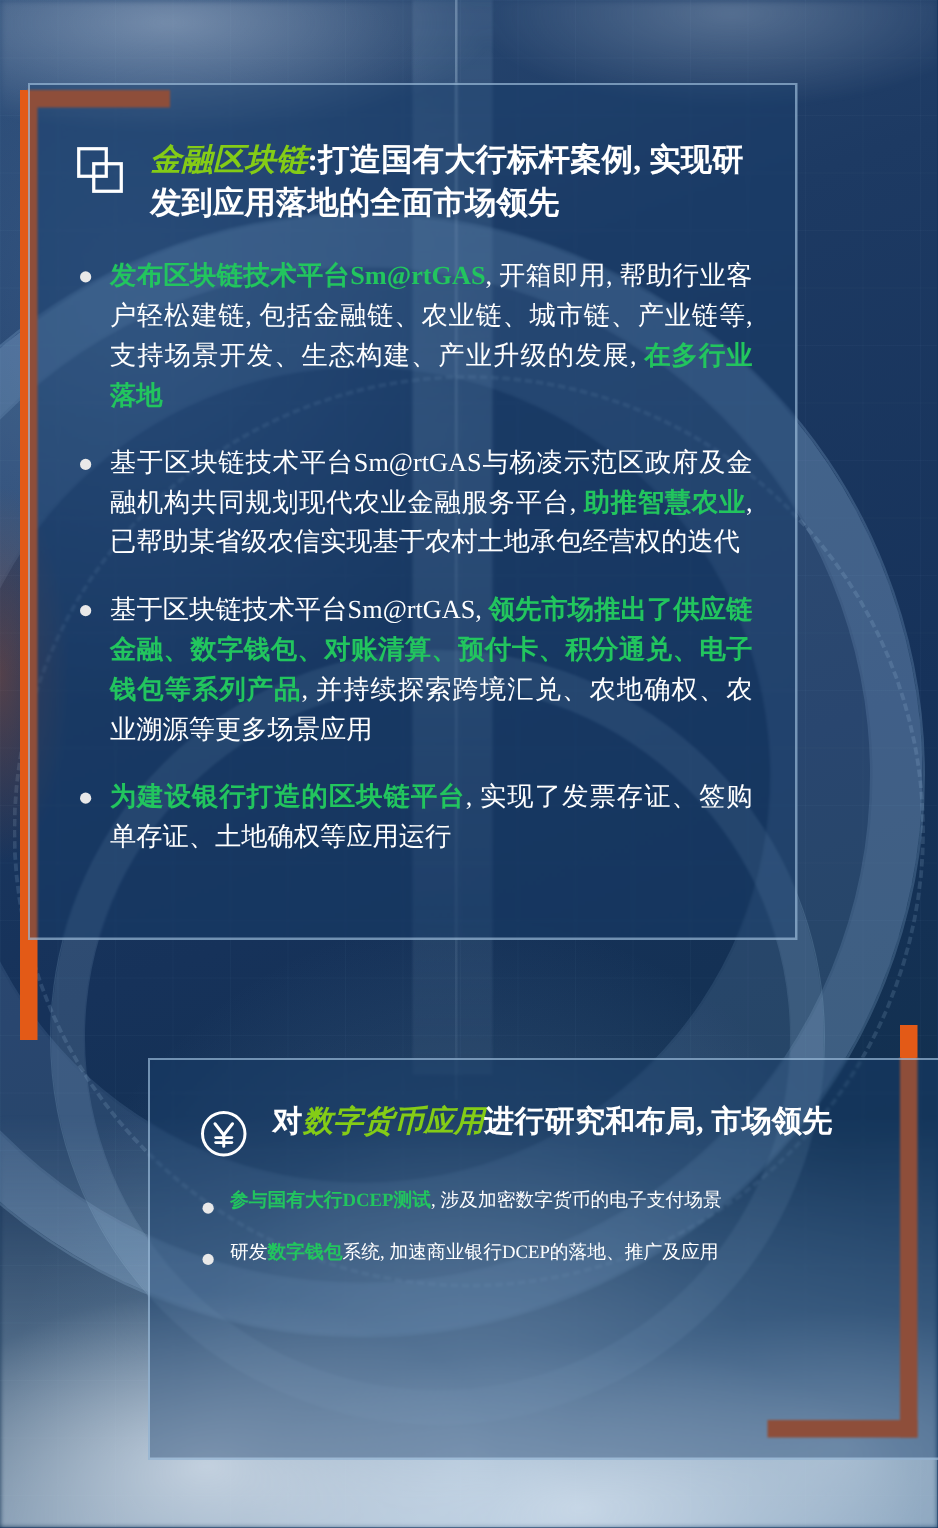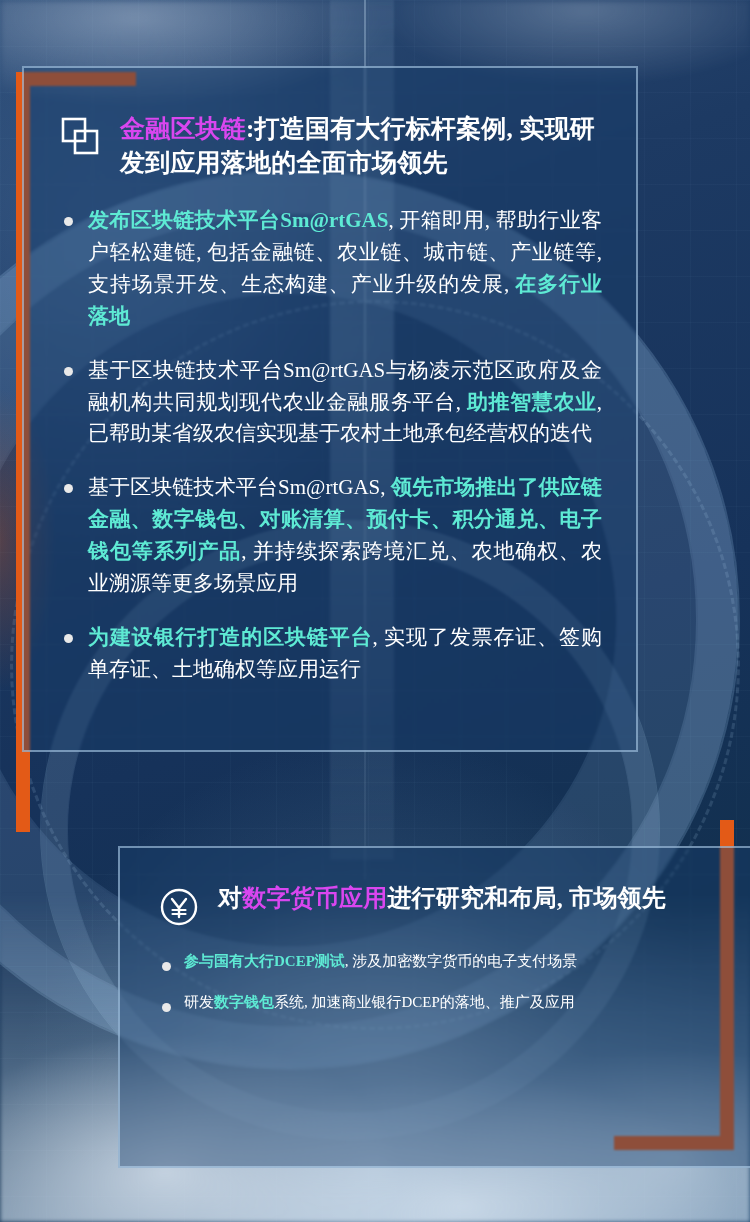--- a/index.html
+++ b/index.html
@@ -145,21 +145,21 @@
   .head-icon svg { display: block; }
 
   .heading-text {
     color: #ffffff;
     font-size: 25px;
     line-height: 1.34;
     font-weight: bold;
     letter-spacing: .2px;
     font-family: "Liberation Serif", "DejaVu Serif", serif;
   }
-  .hl { color: #d946ef; }
+  .hl { color: #84cc16; font-style: italic; }
 
   
   ul.bullets {
     list-style: none;
     margin: 26px 0 0 0;
     padding: 0;
   }
   ul.bullets li {
     position: relative;
     padding-left: 30px;
@@ -171,21 +171,21 @@
     text-align: justify;
   }
   ul.bullets li::before {
     content: "";
     position: absolute;
     left: 6px; top: 12px;
     width: 9px; height: 9px;
     border-radius: 50%;
     background: #e9e9e9;
   }
-  .o { color: #5eead4; font-weight: bold; }
+  .o { color: #22c55e; font-weight: bold; }
 
   #card-bottom ul.bullets { margin-top: 20px; }
   #card-bottom ul.bullets li { font-size: 15px; margin-bottom: 18px; padding-left: 28px; }
   #card-bottom .heading-text { font-size: 24px; }
 </style>
 </head>
 <body>
 
 <div class="bg-base"></div>
 <div class="bg-mesh"></div>

